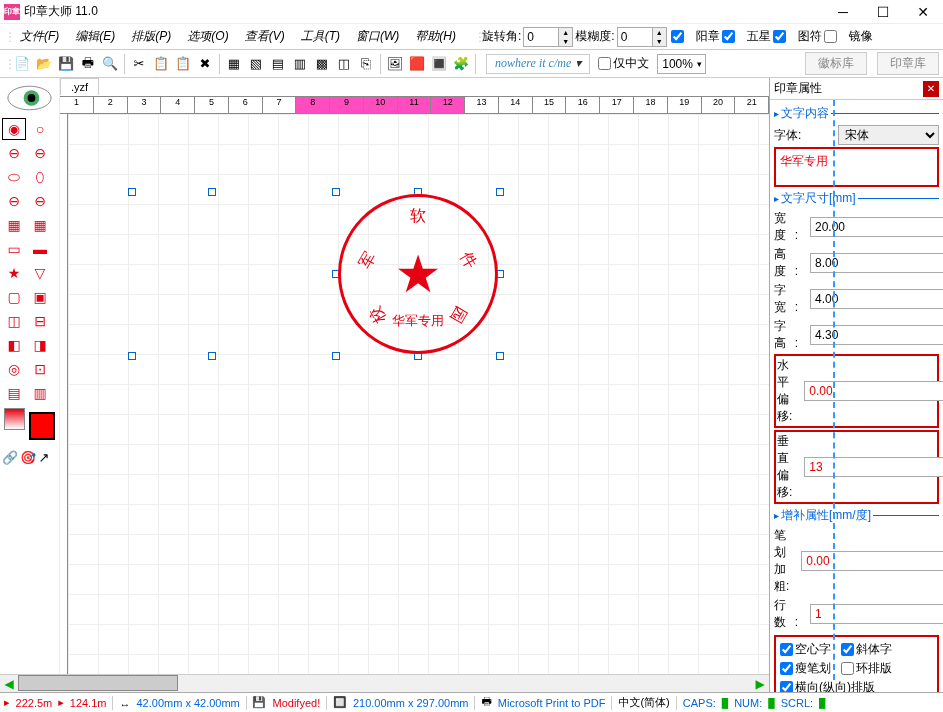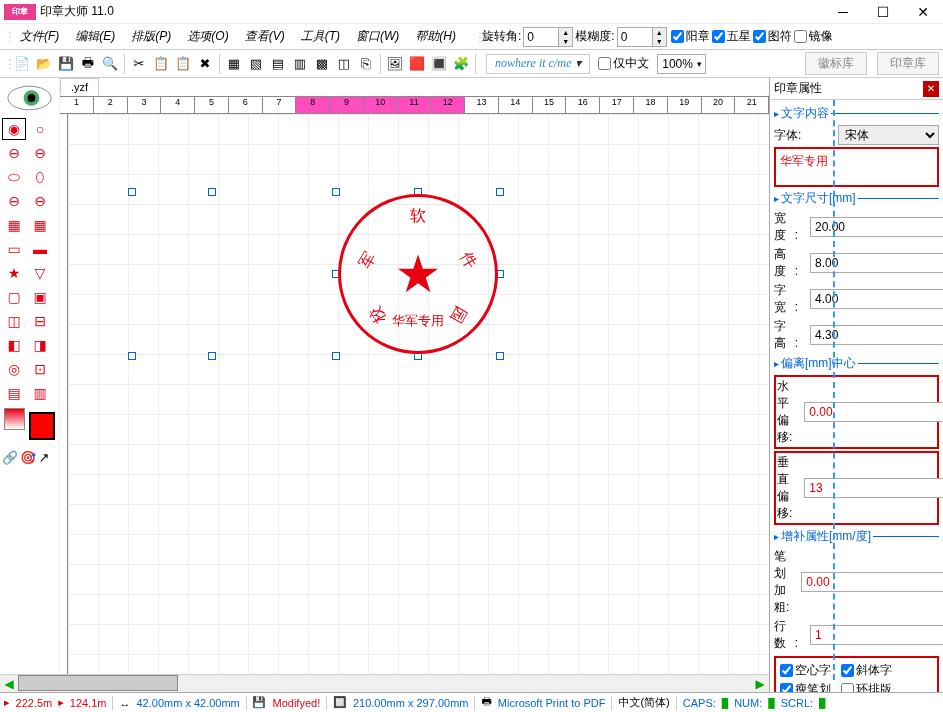--- a/index.html
+++ b/index.html
@@ -1,35 +1,35 @@
 <!DOCTYPE html>
 <html><head>
 <meta charset="utf-8">
 <style>
 * { margin: 0; padding: 0; box-sizing: border-box; font-family: "Microsoft YaHei", "SimSun", sans-serif; }
 body { background: #fff; font-size: 12px; width: 943px; height: 712px; overflow: hidden; position: relative; }
 
 
 .title-bar { height: 24px; background: #fff; display: flex; align-items: center; padding-left: 4px; border-bottom: 1px solid #eee; }
-.app-icon { width: 32px; height: 16px; background: #e83e8c; color: #fff; font-size: 8px; display: flex; align-items: center; justify-content: center; margin-right: 4px; font-weight: bold; }
+.app-icon { width: 16px; height: 16px; background: #e83e8c; color: #fff; font-size: 8px; display: flex; align-items: center; justify-content: center; margin-right: 4px; font-weight: bold; }
 .title-text { flex: 1; }
 .win-btns { display: flex; }
 .win-btn { width: 40px; height: 24px; display: flex; align-items: center; justify-content: center; font-size: 14px; cursor: pointer; }
 
 
 .menu-row { height: 26px; display: flex; align-items: center; padding: 0 4px; border-bottom: 1px solid #ccc; gap: 2px; }
 .menu-item { padding: 2px 8px; cursor: pointer; }
 .grip { width: 6px; color: #ccc; }
 .label-ctrl { margin-left: 0; }
 .spinner { display: inline-flex; border: 1px solid #aaa; height: 20px; }
 .spinner input { width: 34px; border: none; padding: 0 3px; font-size: 12px; outline: none; }
 .spinner .arrows { display: flex; flex-direction: column; width: 14px; background: #eee; }
 .spinner .arrows span { flex: 1; font-size: 7px; display: flex; align-items: center; justify-content: center; cursor: pointer; border-left: 1px solid #aaa; }
 .chk-group { display: flex; align-items: center; gap: 2px; margin-left: 2px; }
-.chk-group label { display: flex; align-items: center; gap: 2px; }
+.chk-group label { display: flex; align-items: center; gap: 12px; }
 
 
 .toolbar { height: 28px; display: flex; align-items: center; padding: 0 4px; gap: 2px; border-bottom: 1px solid #ccc; }
 .tb-btn { width: 20px; height: 20px; display: flex; align-items: center; justify-content: center; font-size: 13px; cursor: pointer; border: 1px solid transparent; }
 .tb-sep { width: 1px; height: 20px; background: #ccc; margin: 0 2px; }
 .font-preview { padding: 2px 8px; color: #3388cc; font-style: italic; font-family: cursive; border: 1px solid #ccc; height: 20px; display: flex; align-items: center; margin-left: 6px; }
 .font-preview::after { content: "▾"; margin-left: 4px; color: #333; }
 .only-cn { display: flex; align-items: center; gap: 2px; margin-left: 6px; }
 .zoom-sel { margin-left: 6px; border: 1px solid #aaa; padding: 2px 4px; display: flex; align-items: center; gap: 4px; }
 .tab-btn { margin-left: 8px; padding: 2px 12px; border: 1px solid #ccc; background: #f5f5f5; color: #888; cursor: pointer; }
@@ -332,24 +332,20 @@
             <input value="4.00" style="">
           </div>
         </div>
       <div class="field-row">
           <span class="fl">字　高:</span>
           <div class="rp-spinner">
             <input value="4.30" style="">
           </div>
         </div>
 
-      <div class="sec-title">
-          <span>偏离[mm]中心</span>
-          <span class="line"></span>
-        </div>
       <div class="field-row hl-row">
           <span class="fl">水平偏移:</span>
           <div class="rp-spinner">
             <input style="color: rgb(221, 0, 0);" value="0.00">
           </div>
         </div>
       <div class="field-row hl-row">
           <span class="fl">垂直偏移:</span>
           <div class="rp-spinner">
             <input style="color: rgb(221, 0, 0);" value="13">

